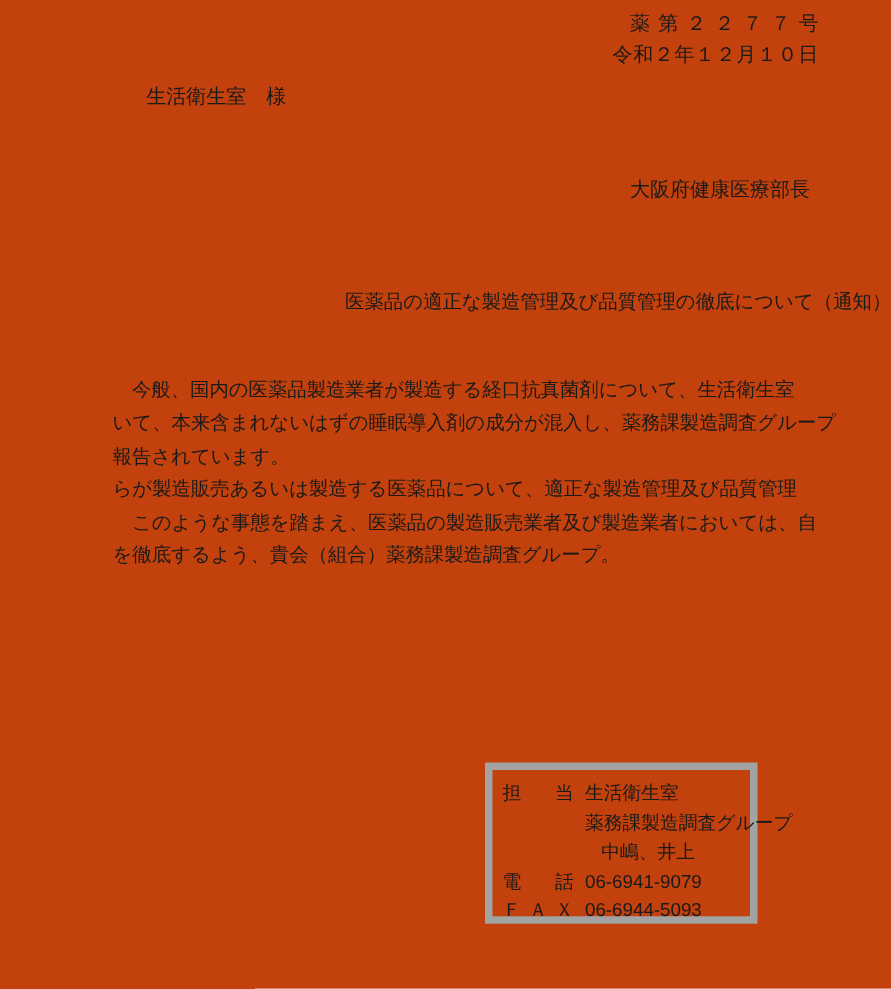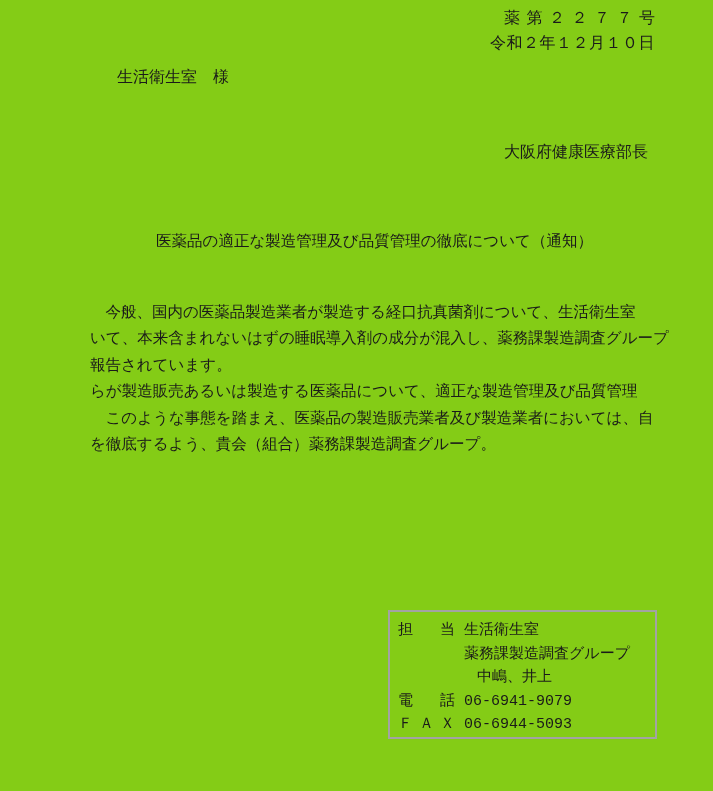--- a/index.html
+++ b/index.html
@@ -4,23 +4,23 @@
 <style>
   html, body {
     margin: 0;
     padding: 0;
     background: #ffffff;
   }
   .page {
     position: relative;
     width: 713px;
     height: 791px;
-    background: #84cc16;
+    background: #c2410c;
     color: #1a1a1a;
-    font-family: Liberation Mono, monospace;
+    font-family: Liberation Sans, sans-serif;
     overflow: hidden;
   }
 
   
   .doc-meta {
     position: absolute;
     top: 7px;
     right: 58px;
     text-align: right;
     font-size: 16px;
@@ -54,21 +54,21 @@
   }
 
   
   .doc-title {
     position: absolute;
     top: 231px;
     left: 0;
     width: 100%;
     box-sizing: border-box;
     padding-left: 36px;
-    text-align: center;
+    text-align: right;
     font-size: 15.5px;
     white-space: nowrap;
   }
 
   
   .doc-body {
     position: absolute;
     left: 90px;
     top: 300px;
     width: 580px;
@@ -77,24 +77,24 @@
   }
   .body-line {
     white-space: pre;
   }
 
   
   .contact-box {
     position: absolute;
     left: 388px;
     top: 610px;
-    width: 269px;
+    width: 218px;
     height: 129px;
     box-sizing: border-box;
-    border: 2px solid #a3a3a3;
+    border: 6px solid #a3a3a3;
     padding: 7px 0 0 8px;
     font-size: 15px;
     line-height: 23.6px;
   }
   .contact-row {
     display: flex;
     align-items: baseline;
   }
   .contact-label {
     flex: 0 0 57px;

